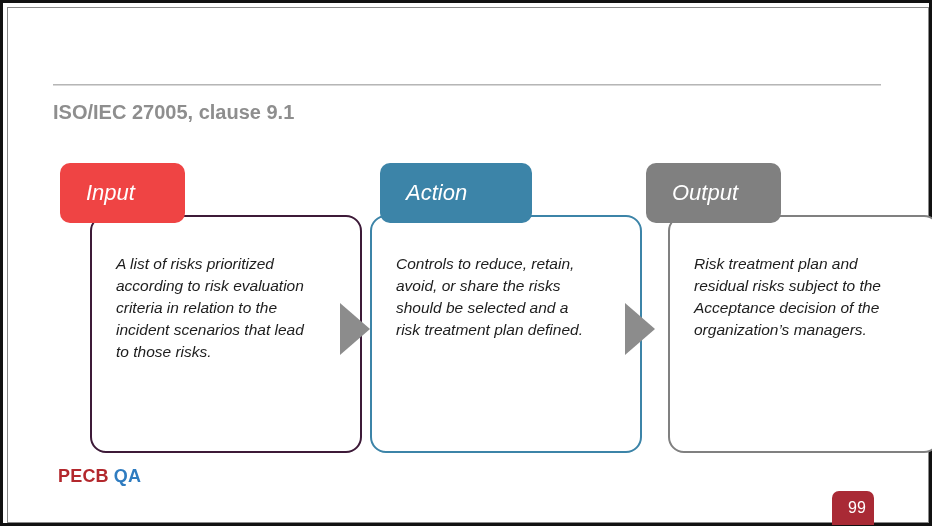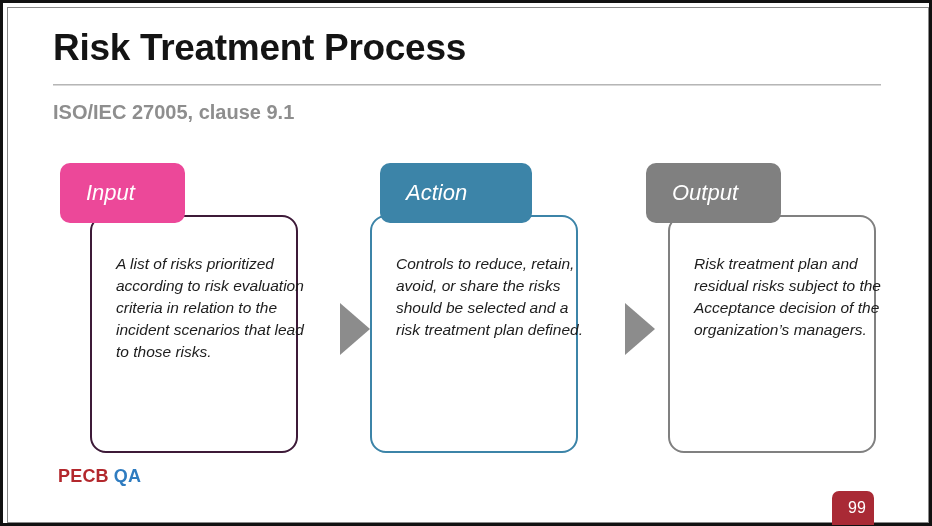--- a/index.html
+++ b/index.html
@@ -72,21 +72,21 @@
     font-size:22px;
     font-style:italic;
     font-weight:400;
     padding:0 26px;
     white-space:nowrap;
   }
 
   .stage-body {
     position:absolute;
     top:52px;
-    width:208px;
+    width:272px;
     height:238px;
     border-radius:16px;
     background:#ffffff;
     border:2px solid #666;
     z-index:2;
   }
   .stage-text {
     position:absolute;
     left:24px;
     top:36px;
@@ -150,31 +150,30 @@
     z-index:5;
     padding-left:8px;
   }
 </style>
 </head>
 <body>
 
 <div class="slide-frame">
   <div class="slide-inner"></div>
 
-  <div class="page-title">Risk Treatment Process</div>
   <div class="title-divider"></div>
   <div class="page-subtitle" style="color: rgb(142, 142, 142);">ISO/IEC 27005, clause 9.1</div>
 
   <div class="flow">
 
     <div class="stage stage-input">
       <div class="stage-body" style="border-color: rgb(61, 26, 56);">
         <div class="stage-text">A list of risks prioritized according to risk evaluation criteria in relation to the incident scenarios that lead to those risks.</div>
       </div>
-      <div class="stage-tab" style="background: #ec4899;">
+      <div class="stage-tab" style="background: #ef4444;">
         <span class="stage-tab-label">Input</span>
       </div>
     </div>
 
     <div class="arrow arrow-1" style="border-left-color: rgb(140, 140, 140);"></div>
 
     <div class="stage stage-action">
       <div class="stage-body" style="border-color: rgb(60, 132, 168);">
         <div class="stage-text">Controls to reduce, retain, avoid, or share the risks should be selected and a risk treatment plan defined.</div>
       </div>

